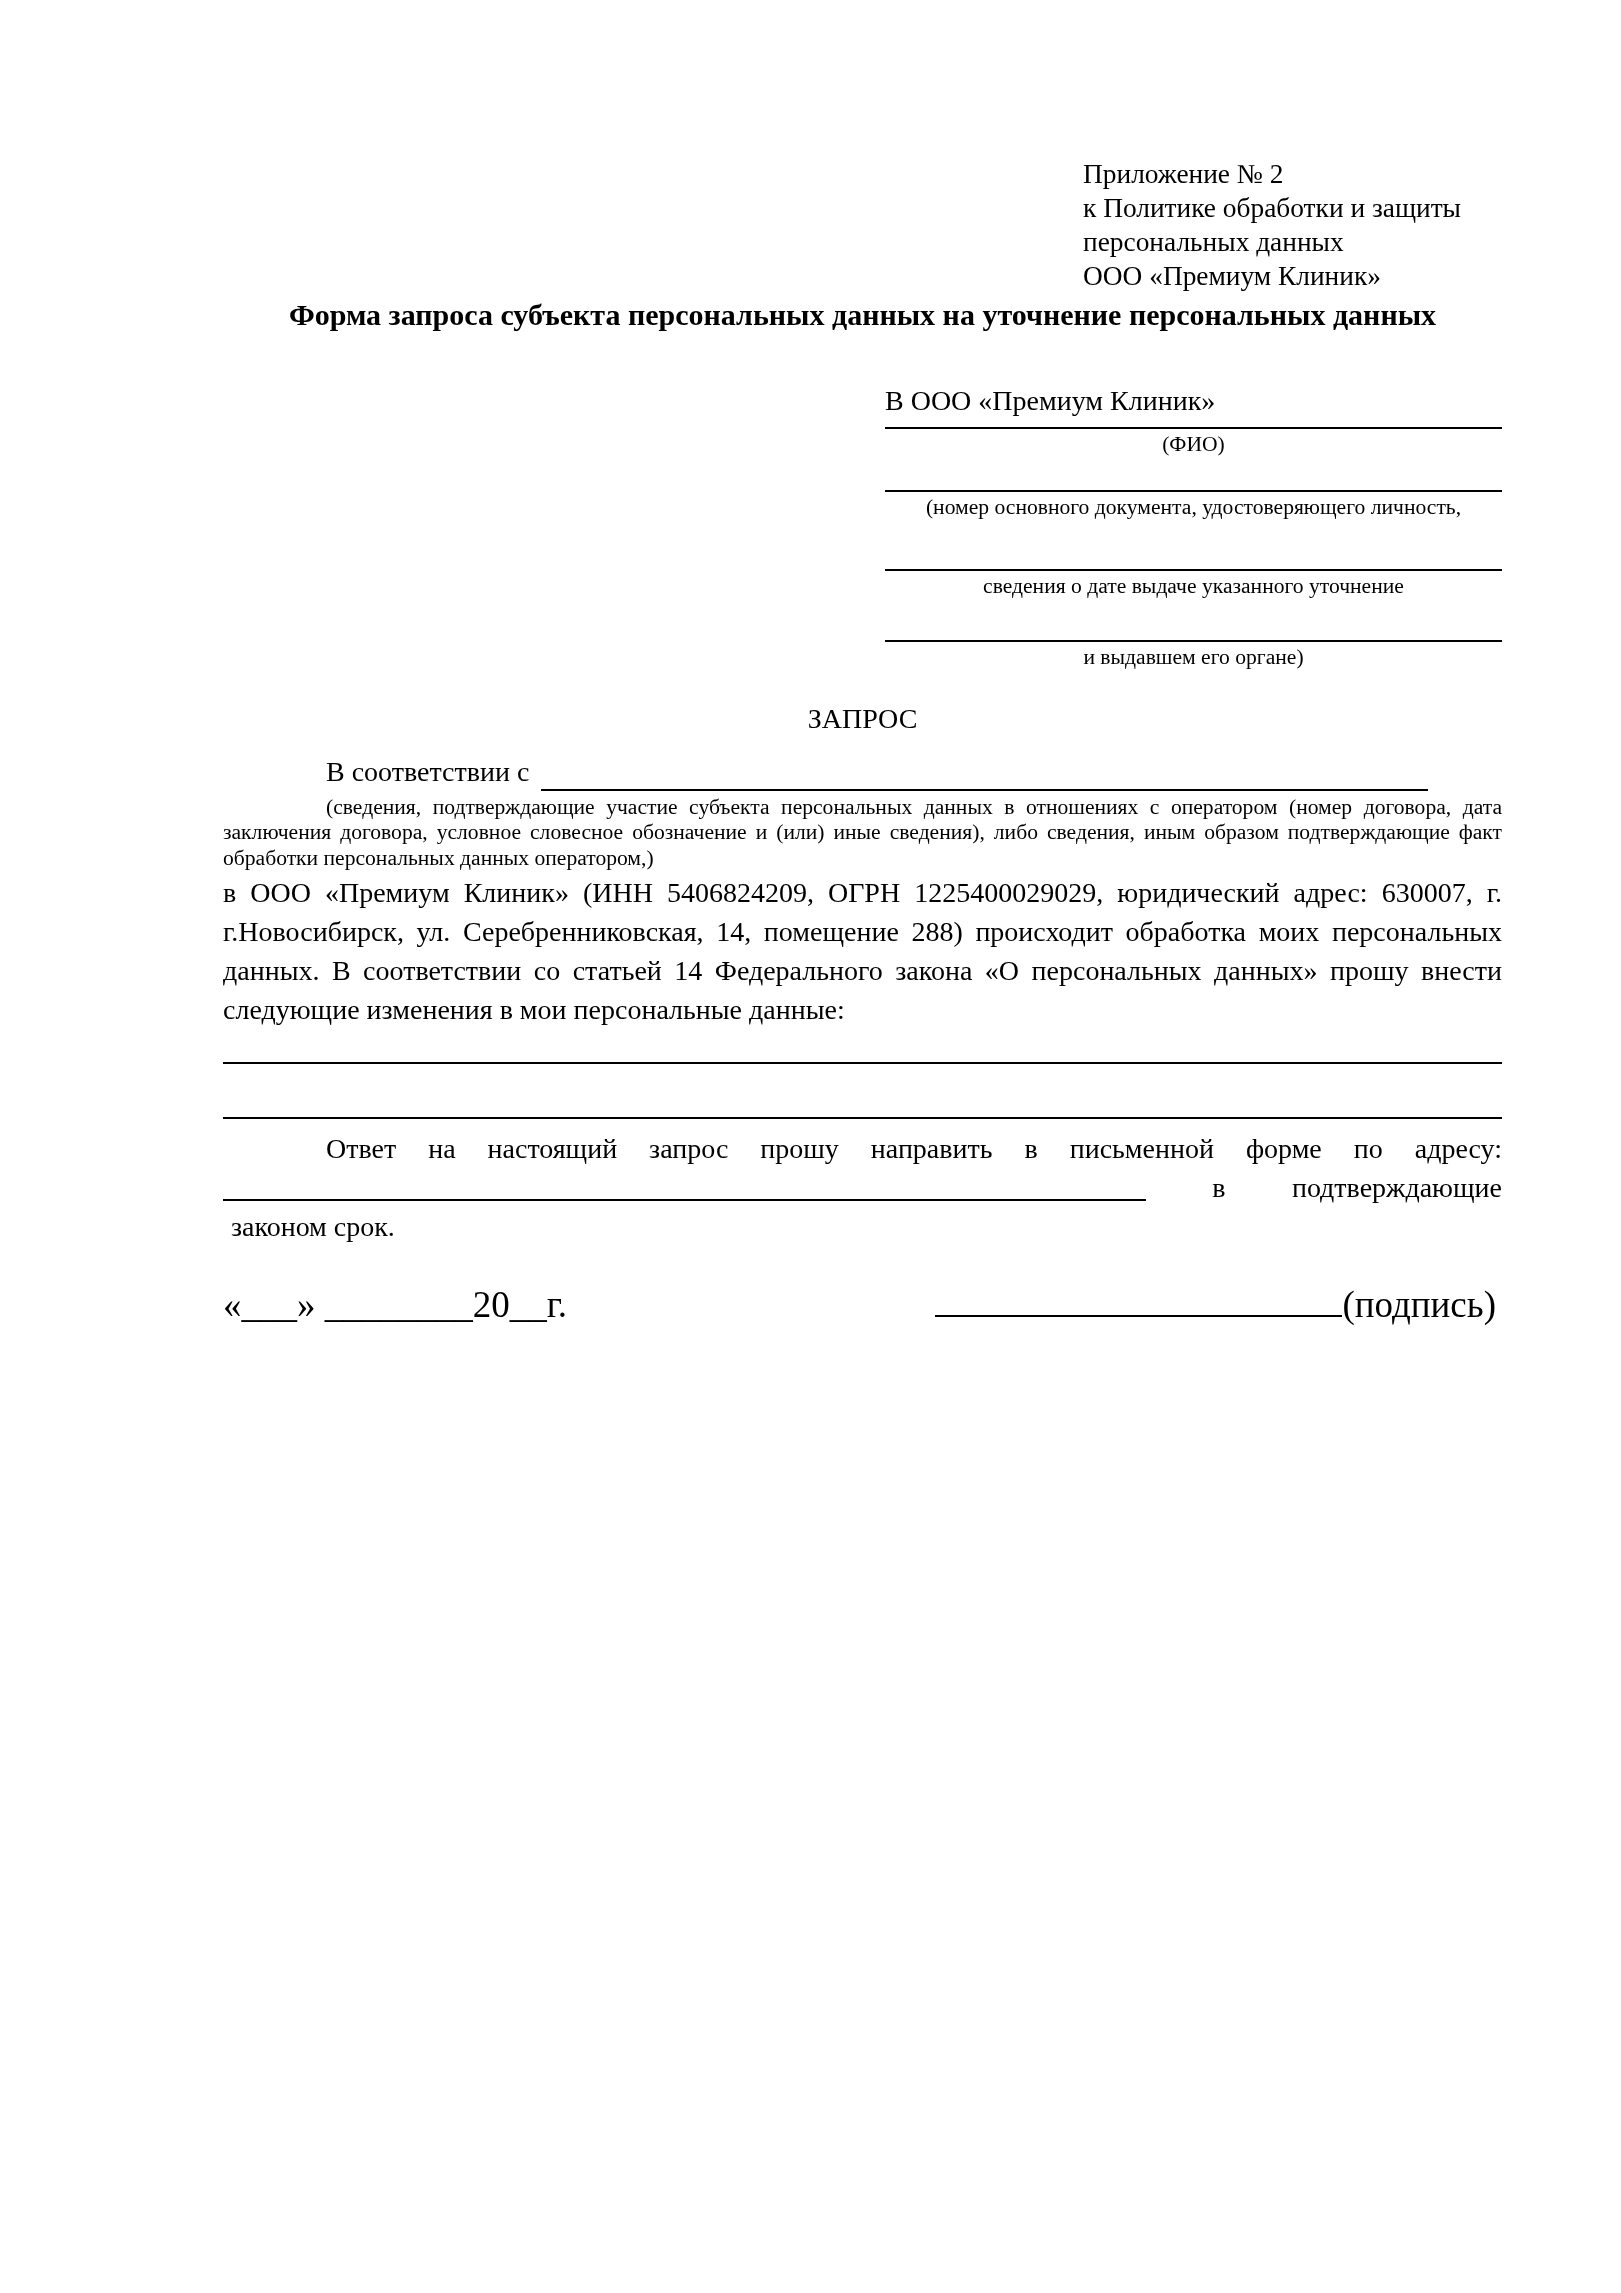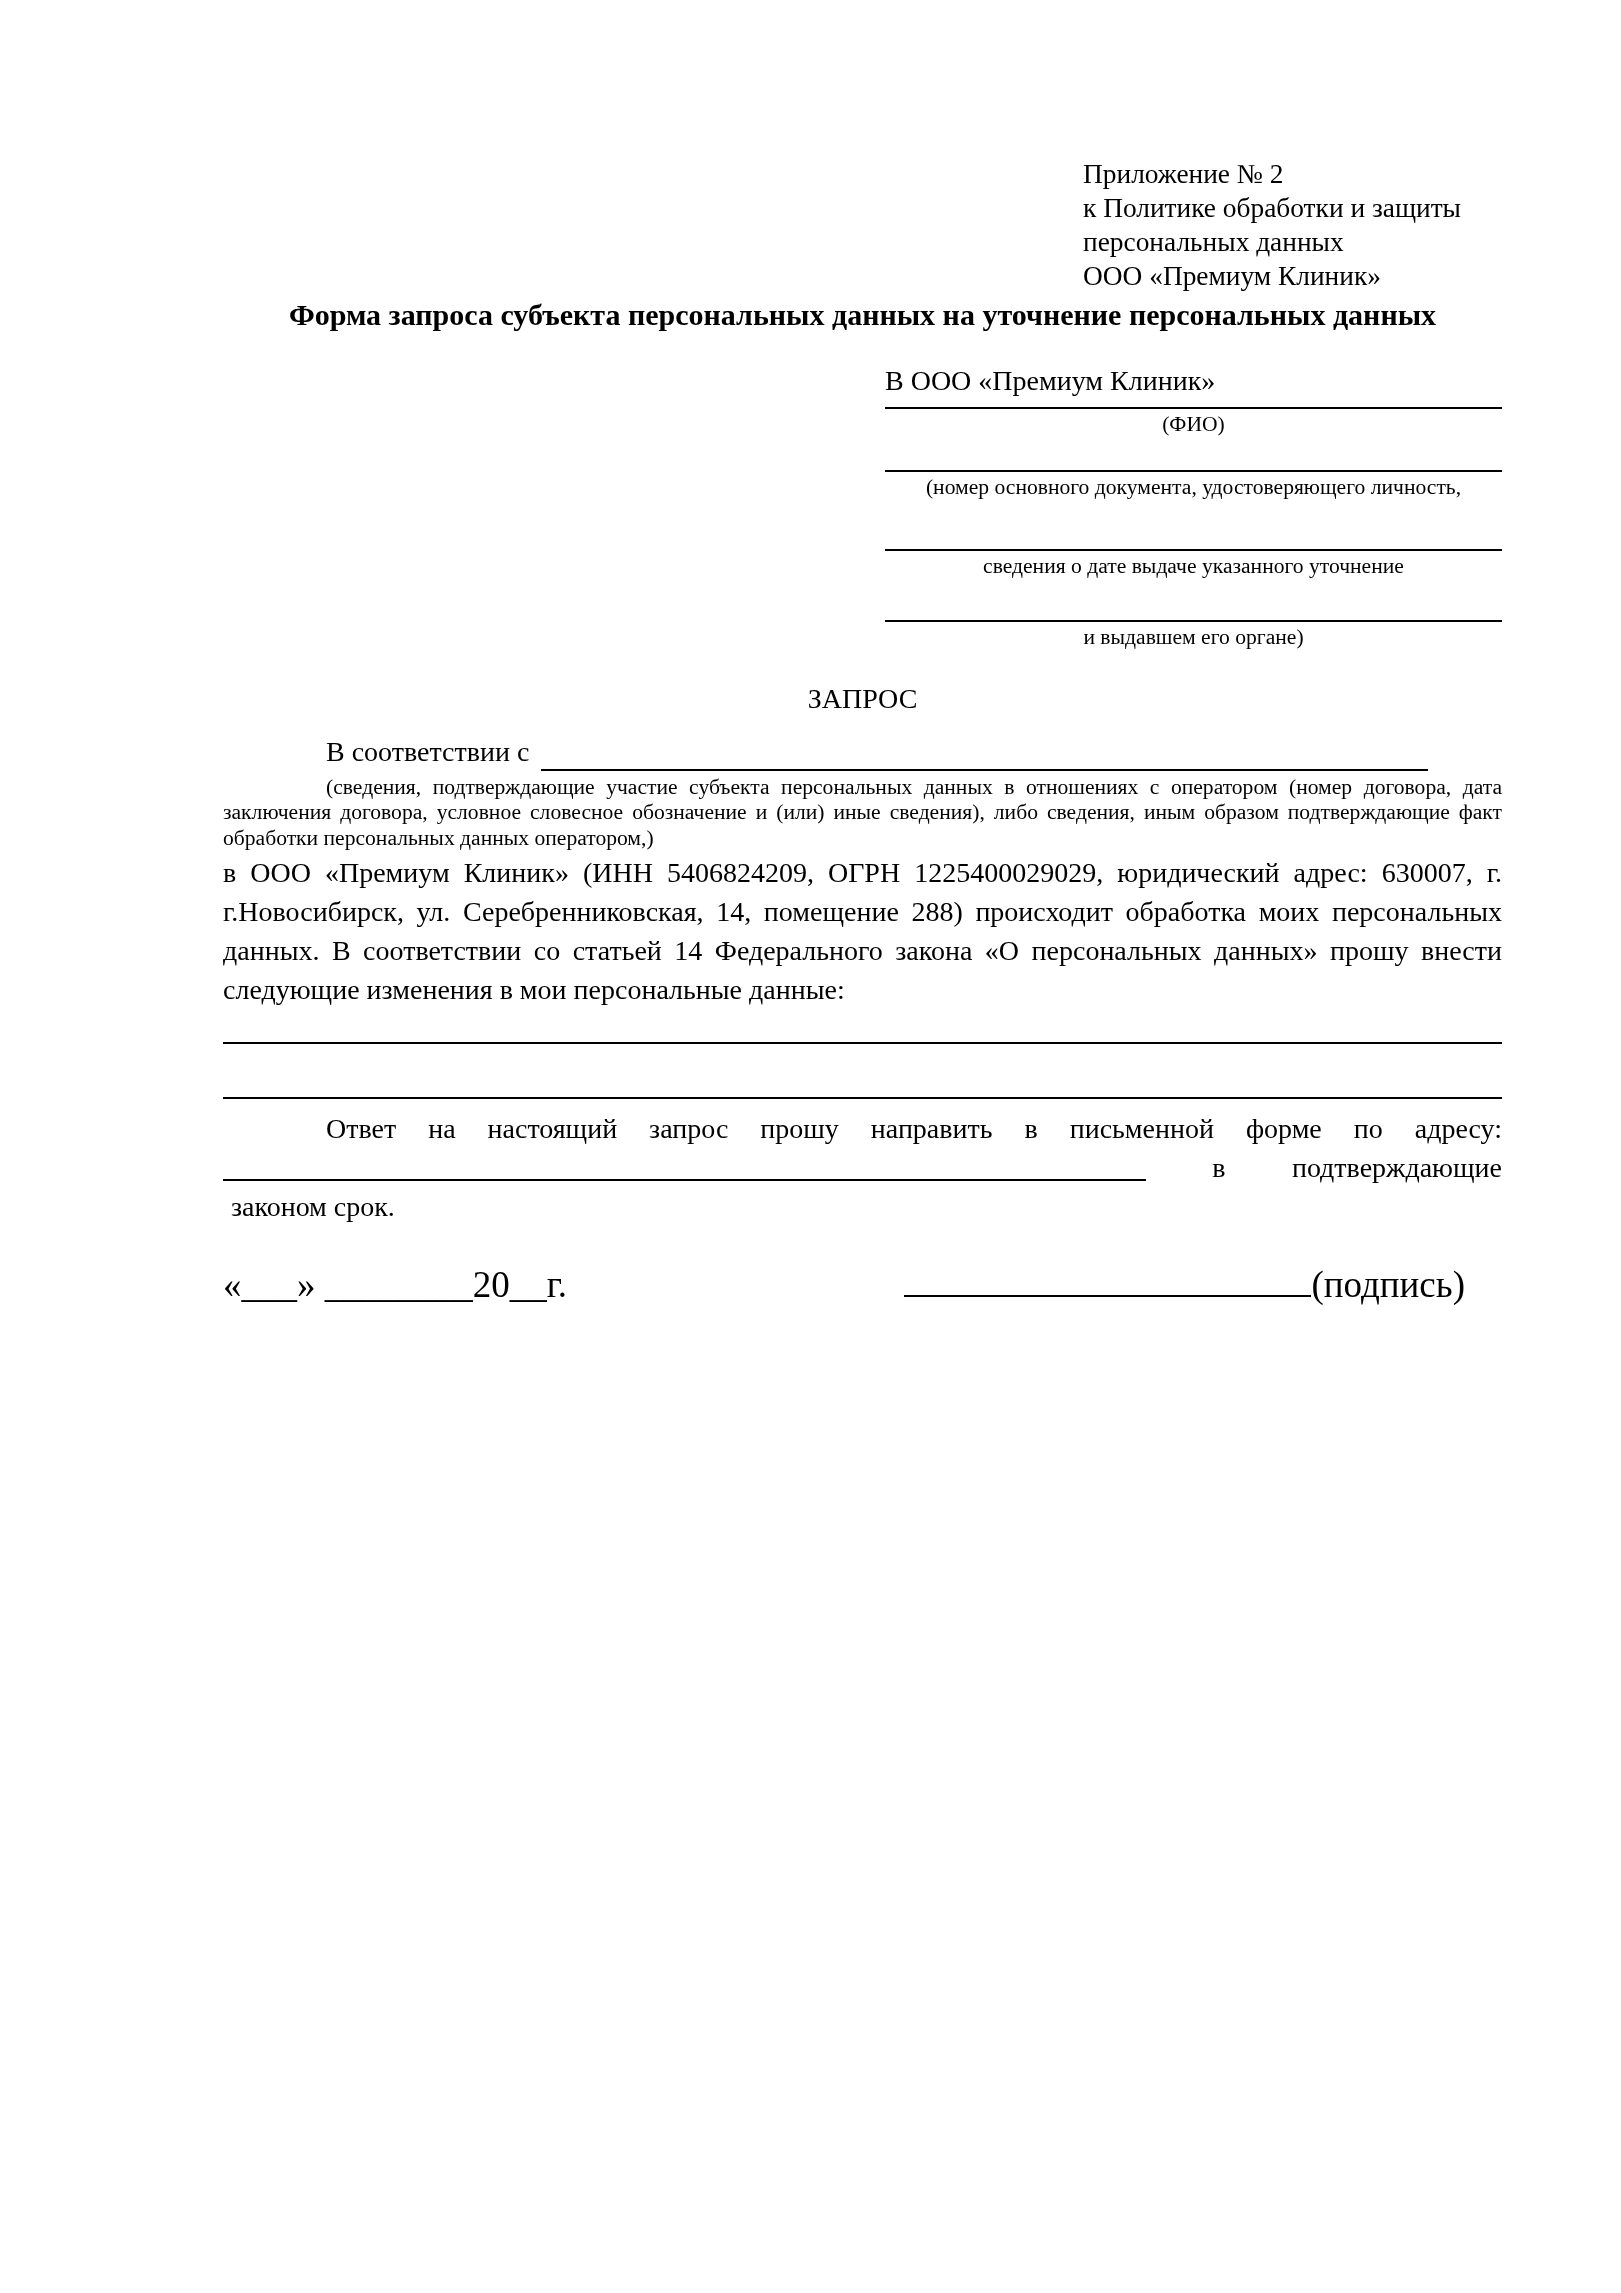--- a/index.html
+++ b/index.html
@@ -30,21 +30,21 @@
   }
   
   .title {
     font-size: 30px;
     line-height: 44px;
     font-weight: bold;
     text-align: center;
   }
   
   .addressee {
-    margin-top: 24px;
+    margin-top: 44px;
     margin-left: 662px;
     width: 617px;
     font-size: 28px;
     line-height: 39px;
   }
   .blank-line {
     height: 8.8px;
     border-bottom: 2.9px solid #000;
   }
   .blank-line.m1 { margin-top: 26.5px; }
@@ -125,21 +125,21 @@
   }
   
   .footer-row {
     margin-top: 39px;
     display: flex;
     justify-content: space-between;
     align-items: center;
     font-size: 37px;
     line-height: 39px;
   }
-  .sig-group { margin-right: 37px; white-space: nowrap; }
+  .sig-group { margin-right: 6px; white-space: nowrap; }
   .sig-line {
     display: inline-block;
     width: 407px;
     border-bottom: 2.9px solid #000;
   }
 </style>
 </head>
 <body>
 
 <div class="page">

